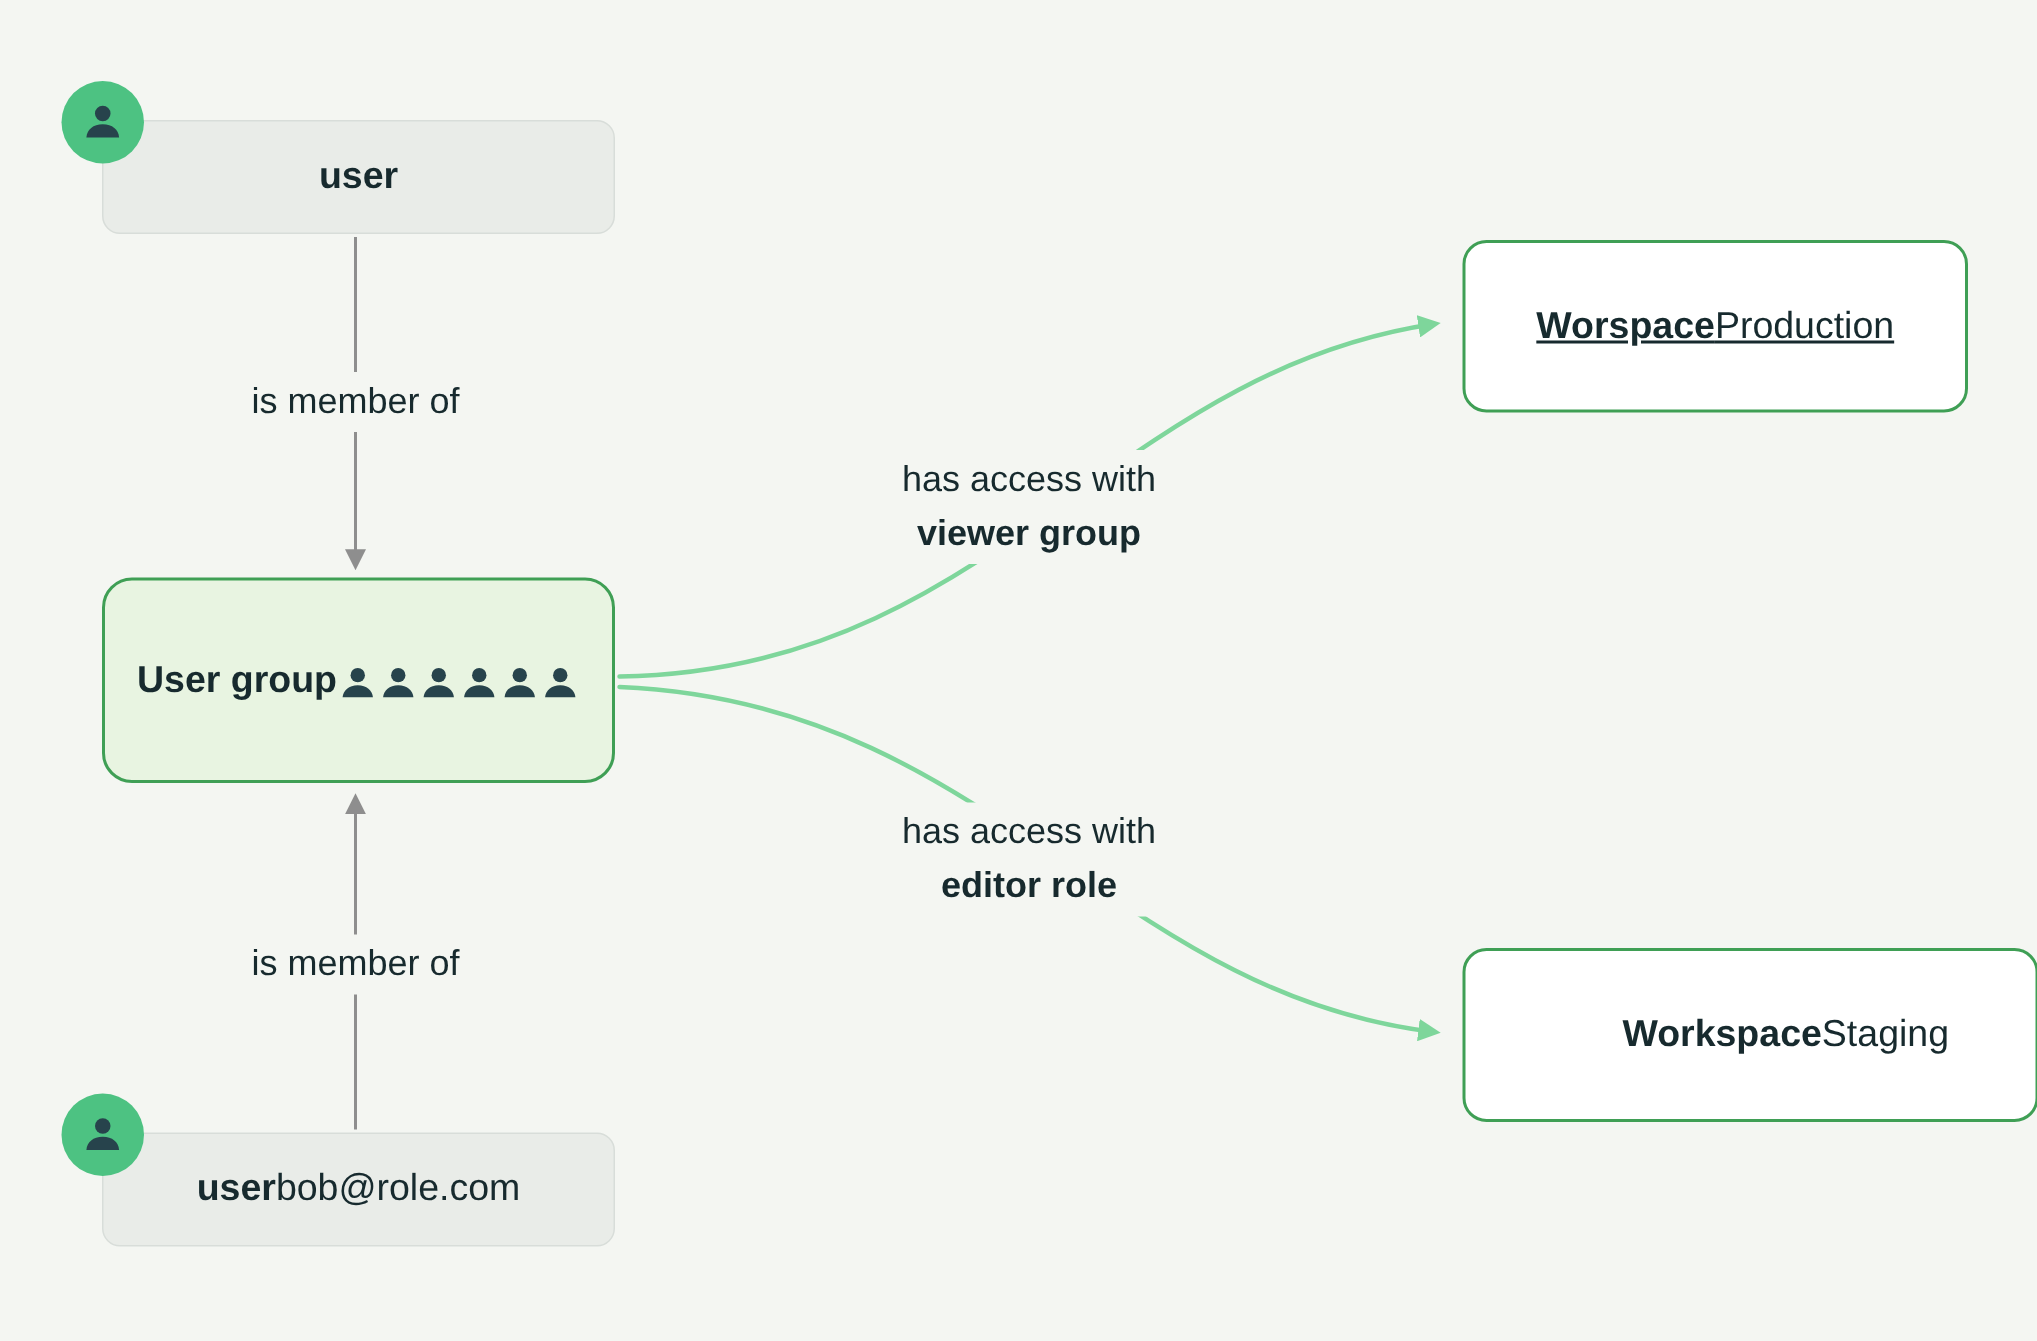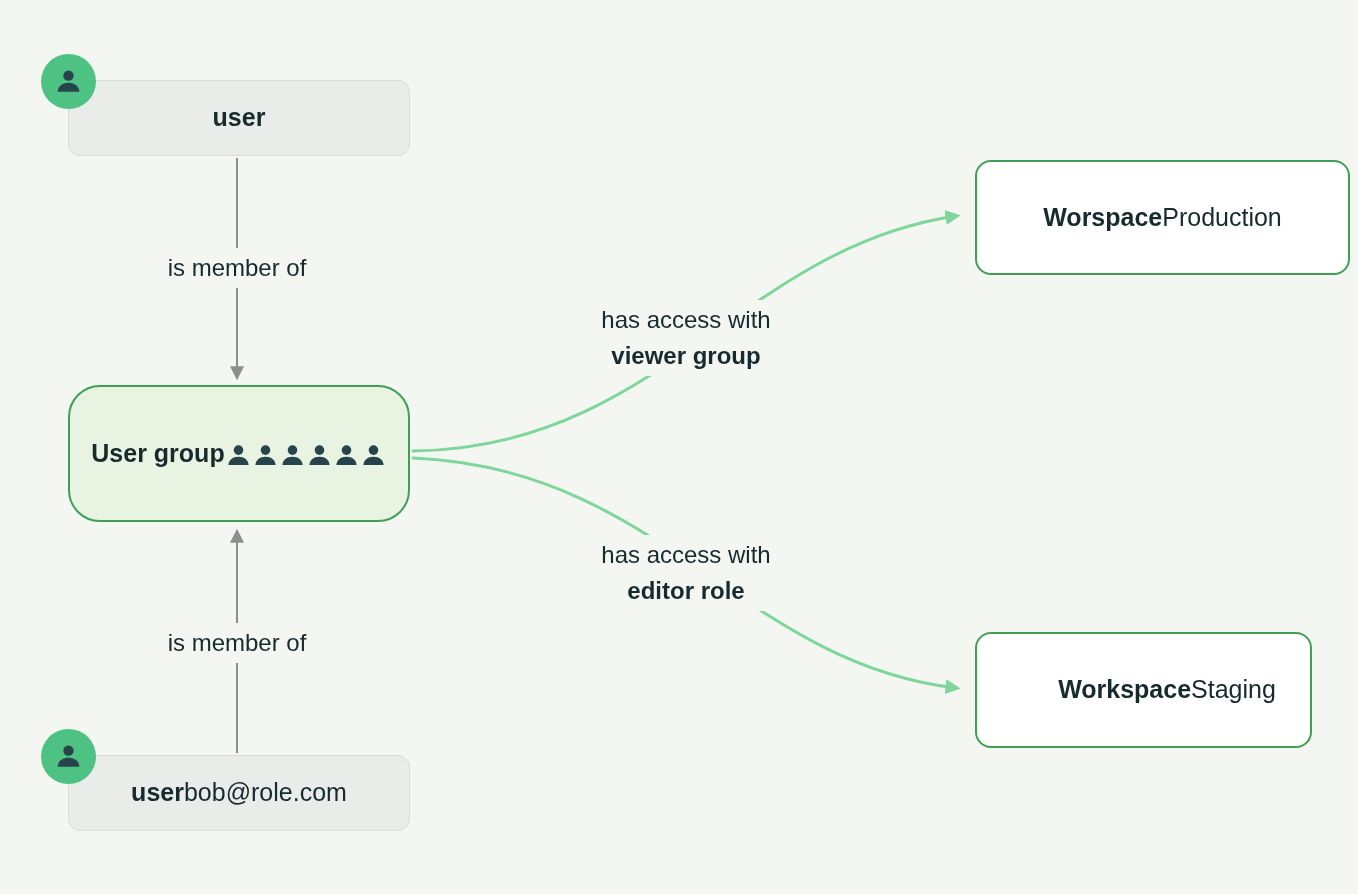--- a/index.html
+++ b/index.html
@@ -45,21 +45,21 @@
     text-align: center;
   }
   .user-node {
     background: var(--user-fill, #e9ece8);
     border: 1px solid var(--user-border, #d8ddd9);
     border-radius: 12px;
   }
   .group-node {
     background: var(--group-fill, #e8f4e1);
     border: 2px solid var(--node-green-border, #3f9f55);
-    border-radius: 32px;
+    border-radius: 20px;
   }
   .workspace-node {
     background: #ffffff;
     border: 2px solid var(--node-green-border, #3f9f55);
     border-radius: 16px;
   }
   .node-title {
     font-weight: 700;
     font-size: 25px;
     line-height: 1.35;
@@ -185,26 +185,26 @@
     <span class="avatar">
       <svg viewBox="0 0 24 24" width="27" height="27" fill="currentColor">
         <circle cx="12" cy="6.8" r="4.6"></circle>
         <path d="M12 13.2c-5.7 0-9.3 3.2-9.7 7.8h19.4c-.4-4.6-4-7.8-9.7-7.8z"></path>
       </svg>
     </span>
     <div class="node-title">user</div>
     <div class="node-sub">bob@role.com</div>
   </div>
 
-  <div class="node workspace-node" style="left:975px; top:160px; width:375px; height:115px;">
+  <div class="node workspace-node" style="left:975px; top:160px; width:337px; height:115px;text-decoration:underline;">
     <div class="node-title">Worspace</div>
     <div class="node-sub">Production</div>
   </div>
 
-  <div class="node workspace-node" style="left:975px; top:632px; width:337px; height:116px;padding-left:47px;">
+  <div class="node workspace-node" style="left:975px; top:632px; width:384px; height:116px;padding-left:47px;">
     <div class="node-title">Workspace</div>
     <div class="node-sub">Staging</div>
   </div>
 
   <div class="edge-label" style="left:237px; top:268px;">
     <span>is member of</span>
   </div>
 
   <div class="edge-label" style="left:237px; top:643px;">
     <span>is member of</span>

